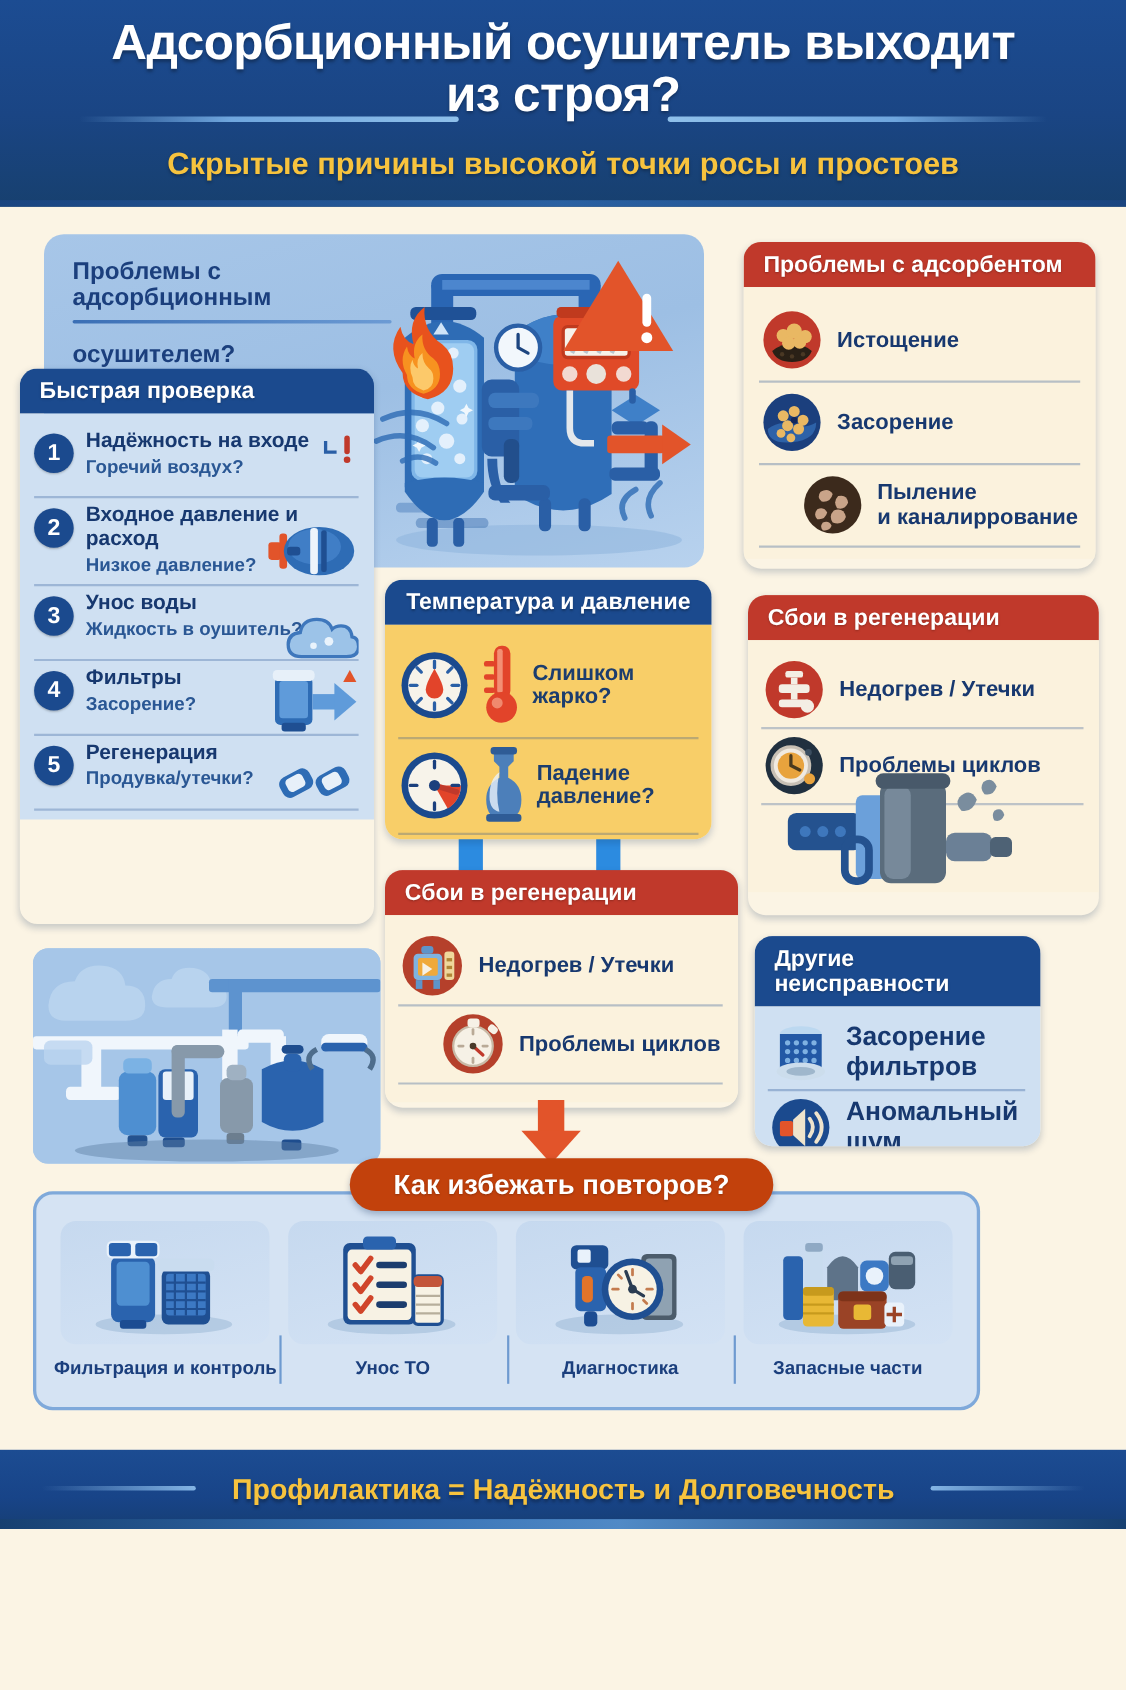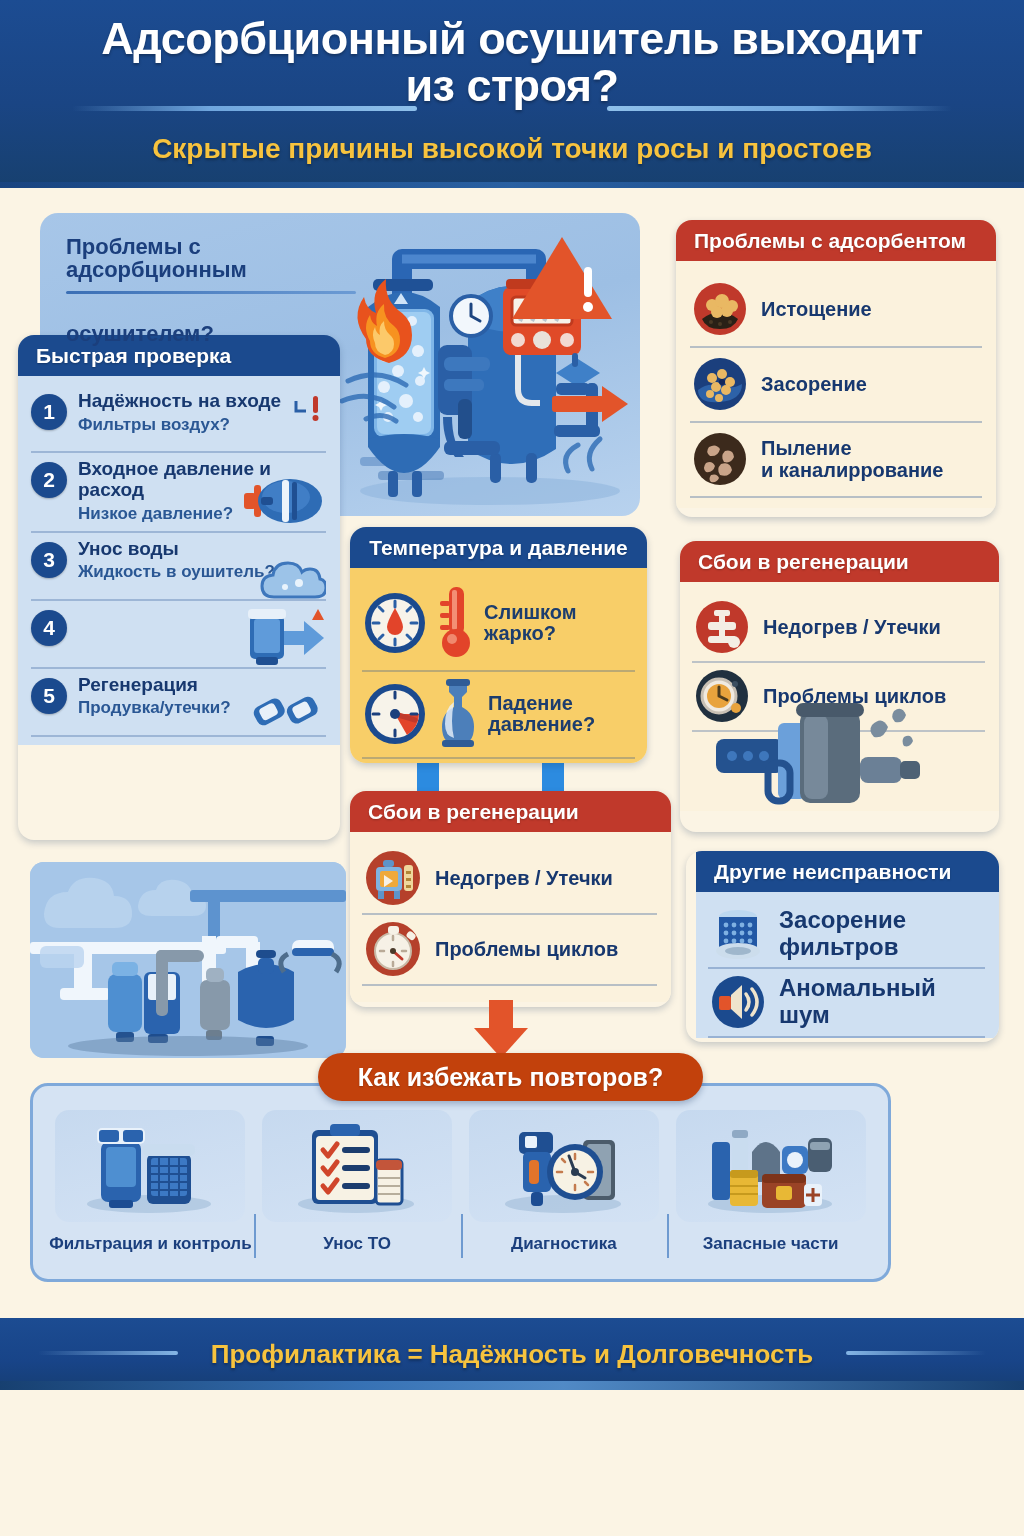--- a/index.html
+++ b/index.html
@@ -68,41 +68,41 @@
   .card-body { padding: 12px 14px 10px 14px; }
   .body-cream { background: #FBF2DD; }
   .body-lightblue { background: #CFE0F2; }
   .body-yellow { background: #F8CE68; }
 
   .row {
     display: flex; align-items: center; gap: 13px;
     padding: 5px 2px 6px 2px;
     border-bottom: 2px solid rgba(27,74,142,0.30);
   }
-  .row:last-child { border-bottom: 2px solid rgba(27,74,142,0.30); }
+  .row:last-child { border-bottom: 2px solid rgba(27,74,142,0.30); justify-content: flex-end; }
   .row-label {
     font-size: 20px; font-weight: 700; color: #17386F;
     line-height: 1.12; white-space: pre-line;
   }
 
   .ico { flex: 0 0 auto; display:block; }
 
   
   #intro-panel {
     left: 40px; top: 213px; width: 600px; height: 303px;
     background: linear-gradient(165deg,#A7C6E8 0%, #9DBFE4 48%, #B8D2EE 100%);
     border-radius: 18px;
   }
   .intro-text {
     position: relative; z-index: 3;
     padding: 22px 18px 0 26px;
     color: #1B3F7D; font-weight: 700; font-size: 22px;
     line-height: 1.05; width: 330px;
   }
-  .intro-line2 { margin-top: 28px; }
+  .intro-line2 { margin-top: 16px; }
   .intro-divider {
     width: 290px; height: 3px; margin-top: 10px;
     background: linear-gradient(90deg,#3B6FB5,#6C9BD4);
     border-radius: 2px;
   }
 
   
   .dryer { position: absolute; left: 300px; top: 8px; }
 
   
@@ -152,22 +152,22 @@
   #regen-right .card-body { padding: 12px 14px 8px 12px; position: relative; }
   #regen-right .row { border-bottom: 2px solid rgba(27,74,142,0.28); }
   .regen-art { position:absolute; left: 36px; bottom: 2px; }
 
   
   #regen-center { left: 350px; top: 791px; width: 321px; height: 216px;
     box-shadow: 0 3px 7px rgba(20,50,95,0.22); }
   #regen-center .card-body { padding: 12px 14px 10px 12px; }
 
   
-  #other { left: 686px; top: 851px; width: 313px; height: 191px;
-    box-shadow: 0 3px 7px rgba(20,50,95,0.22); padding-left: 10px; }
+  #other { left: 686px; top: 851px; width: 260px; height: 191px;
+    box-shadow: 0 3px 7px rgba(20,50,95,0.22); }
   #other .card-body { padding: 10px 14px 8px 12px; }
   #other .row-label { font-size: 24px; }
 
   
   #pipes {
     position: absolute; left: 30px; top: 862px; width: 316px; height: 196px;
     border-radius: 14px; overflow: hidden;
     background: linear-gradient(160deg,#9FC2E6 0%, #A9C9EA 50%, #BCD7F0 100%);
   }
 
@@ -356,21 +356,21 @@
   </div>
 
   <div class="card" id="quickcheck">
     <div class="card-head head-blue">Быстрая проверка</div>
     <div class="card-body body-lightblue">
 
       <div class="qc-item">
         <div class="qc-num">1</div>
         <div class="qc-txt">
           <div class="qc-title">Надёжность на входе</div>
-          <div class="qc-sub">Фильтры воздух?</div>
+          <div class="qc-sub">Горечий воздух?</div>
         </div>
         <svg class="qc-art" width="34" height="34" viewBox="0 0 34 34" style="bottom:26px;right:2px;">
           <path d="M6 10 v10 h10" stroke="#2A5FA6" stroke-width="3" fill="none"></path>
           <rect x="23" y="5" width="5" height="17" rx="2.5" fill="#C0392B"></rect>
           <circle cx="25.5" cy="27" r="3" fill="#C0392B"></circle>
         </svg>
       </div>
 
       <div class="qc-item">
         <div class="qc-num">2</div>
@@ -397,20 +397,24 @@
         </div>
         <svg class="qc-art" width="68" height="48" viewBox="0 0 68 48" style="bottom:-8px;">
           <path d="M16 38 q-12 0 -12 -11 0 -10 11 -11 2 -12 15 -12 11 0 14 9 3 -3 8 -3 9 0 10 10 6 1 6 9 0 9 -11 9Z" fill="#9CC3E8" stroke="#3E77BC" stroke-width="3"></path>
           <circle cx="27" cy="28" r="3" fill="#E9F3FC"></circle>
           <circle cx="41" cy="24" r="4" fill="#E9F3FC"></circle>
         </svg>
       </div>
 
       <div class="qc-item">
         <div class="qc-num">4</div>
+        <div class="qc-txt">
+          <div class="qc-title">Фильтры</div>
+          <div class="qc-sub">Засорение?</div>
+        </div>
         <svg class="qc-art" width="84" height="62" viewBox="0 0 84 62" style="bottom:0;">
           <rect x="8" y="10" width="34" height="44" rx="5" fill="#2E6CB5"></rect>
           <rect x="12" y="14" width="26" height="34" rx="3" fill="#5F9BDA"></rect>
           <rect x="6" y="4" width="38" height="10" rx="4" fill="#E7F0F9"></rect>
           <rect x="14" y="52" width="22" height="8" rx="3" fill="#1F4F92"></rect>
           <g>
             <rect x="42" y="26" width="22" height="14" fill="#5F9BDA"></rect>
             <path d="M62 16 l20 17 -20 17Z" fill="#5F9BDA"></path>
           </g>
           <path d="M76 4 l6 11 h-12Z" fill="#E2542A"></path>

